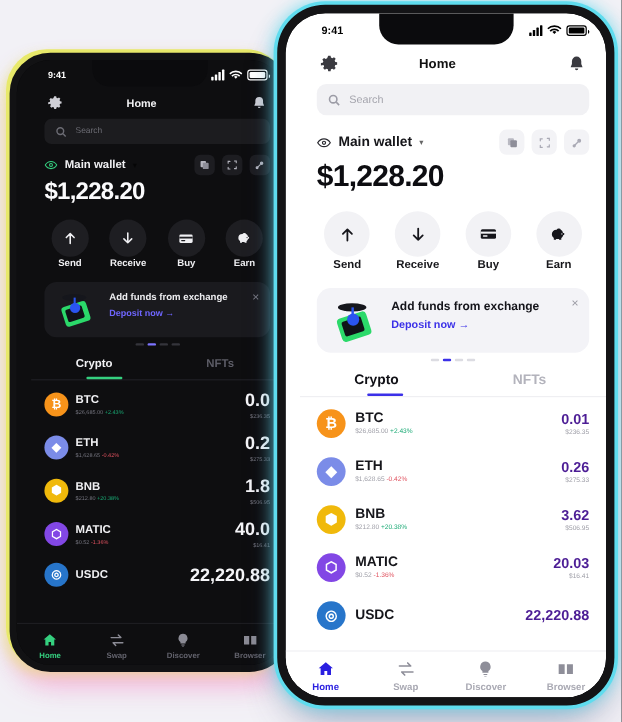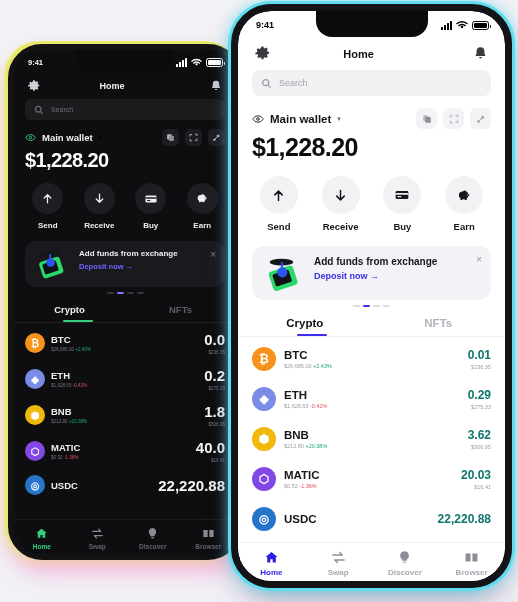--- a/index.html
+++ b/index.html
@@ -42,20 +42,21 @@
     box-shadow:
        0 0 0 3px #5fdcee,
        0 0 14px 2px rgba(95,220,238,.85),
        0 18px 34px -8px rgba(60,60,110,.45);
     z-index: 2;
   }
   .screen {
     position: absolute; inset: 0;
     border-radius: 28px;
     overflow: hidden;
+    padding-left: 12px;
   }
   #phone-light .screen { border-radius: 33px; background: #ffffff; }
   #phone-dark  .screen { background: #0e0e10; }
 
   
   .notch {
     position: absolute; top: 0; left: 50%;
     transform: translateX(-50%);
     background: #0b0b0d;
     z-index: 30;
@@ -134,21 +135,21 @@
   .dark  .act-btn { background: #1d1d21; }
 
   
   .balance { padding: 4px 14px 0; font-size: 25px; font-weight: bold; letter-spacing: -.6px; }
   #phone-dark .balance { padding: 3px 11px 0; font-size: 20px; }
   .light .balance { color: #0d0d11; } .dark .balance { color: #fbfbfd; }
 
   
   .quick { display: flex; justify-content: space-around; padding: 14px 10px 10px; }
   #phone-dark .quick { padding: 11px 8px 8px; }
-  .qa { display: flex; flex-direction: column; align-items: center; gap: 7px; }
+  .qa { display: flex; flex-direction: column; align-items: center; gap: 1px; }
   .qa-circ {
     width: 38px; height: 38px; border-radius: 50%;
     display: flex; align-items: center; justify-content: center;
   }
   #phone-dark .qa-circ { width: 31px; height: 31px; }
   .light .qa-circ { background: #f2f2f5; }
   .dark  .qa-circ { background: #1e1e22; }
   .qa-label { font-size: 9.5px; font-weight: bold; }
   #phone-dark .qa-label { font-size: 8px; }
   .light .qa-label { color: #17171b; } .dark .qa-label { color: #eeeef1; }
@@ -204,21 +205,21 @@
   .asset-sym { font-size: 11.5px; font-weight: bold; }
   #phone-dark .asset-sym { font-size: 9.5px; }
   .light .asset-sym { color: #16161b; } .dark .asset-sym { color: #f0f0f3; }
   .asset-sub { font-size: 5.5px; margin-top: 2px; }
   #phone-dark .asset-sub { font-size: 4.6px; }
   .light .asset-sub { color: #9d9da6; } .dark .asset-sub { color: #74747e; }
   .chg-up { color: #19a974; } .chg-dn { color: #e0525f; }
   .asset-right { text-align: right; }
   .asset-amt { font-size: 12px; font-weight: bold; }
   #phone-dark .asset-amt { font-size: 15px; }
-  .light .asset-amt { color: #0f766e; } .dark .asset-amt { color: #f5f5f8; }
+  .light .asset-amt { color: #4c1d95; } .dark .asset-amt { color: #f5f5f8; }
   .asset-usd { font-size: 5.5px; margin-top: 2px; }
   #phone-dark .asset-usd { font-size: 4.6px; }
   .light .asset-usd { color: #9d9da6; } .dark .asset-usd { color: #74747e; }
 
   
   .bottomnav {
     position: absolute; left: 0; right: 0; bottom: 0;
     display: flex; padding: 7px 0 4px;
     z-index: 25;
   }
@@ -642,21 +643,21 @@
       <div class="asset">
         <span class="coin" style="background:#7b8ce8">◆</span>
         <span class="asset-mid">
           <div class="asset-sym">ETH</div>
           <div class="asset-sub">
             <span>$1,628.65</span>
             <span class="chg-dn">-0.42%</span>
           </div>
         </span>
         <span class="asset-right">
-          <div class="asset-amt">0.29</div>
+          <div class="asset-amt">0.26</div>
           <div class="asset-usd">$275.33</div>
         </span>
       </div>
       <div class="asset">
         <span class="coin" style="background:#f0b90b">⬢</span>
         <span class="asset-mid">
           <div class="asset-sym">BNB</div>
           <div class="asset-sub">
             <span>$212.80</span>
             <span class="chg-up">+20.38%</span>

